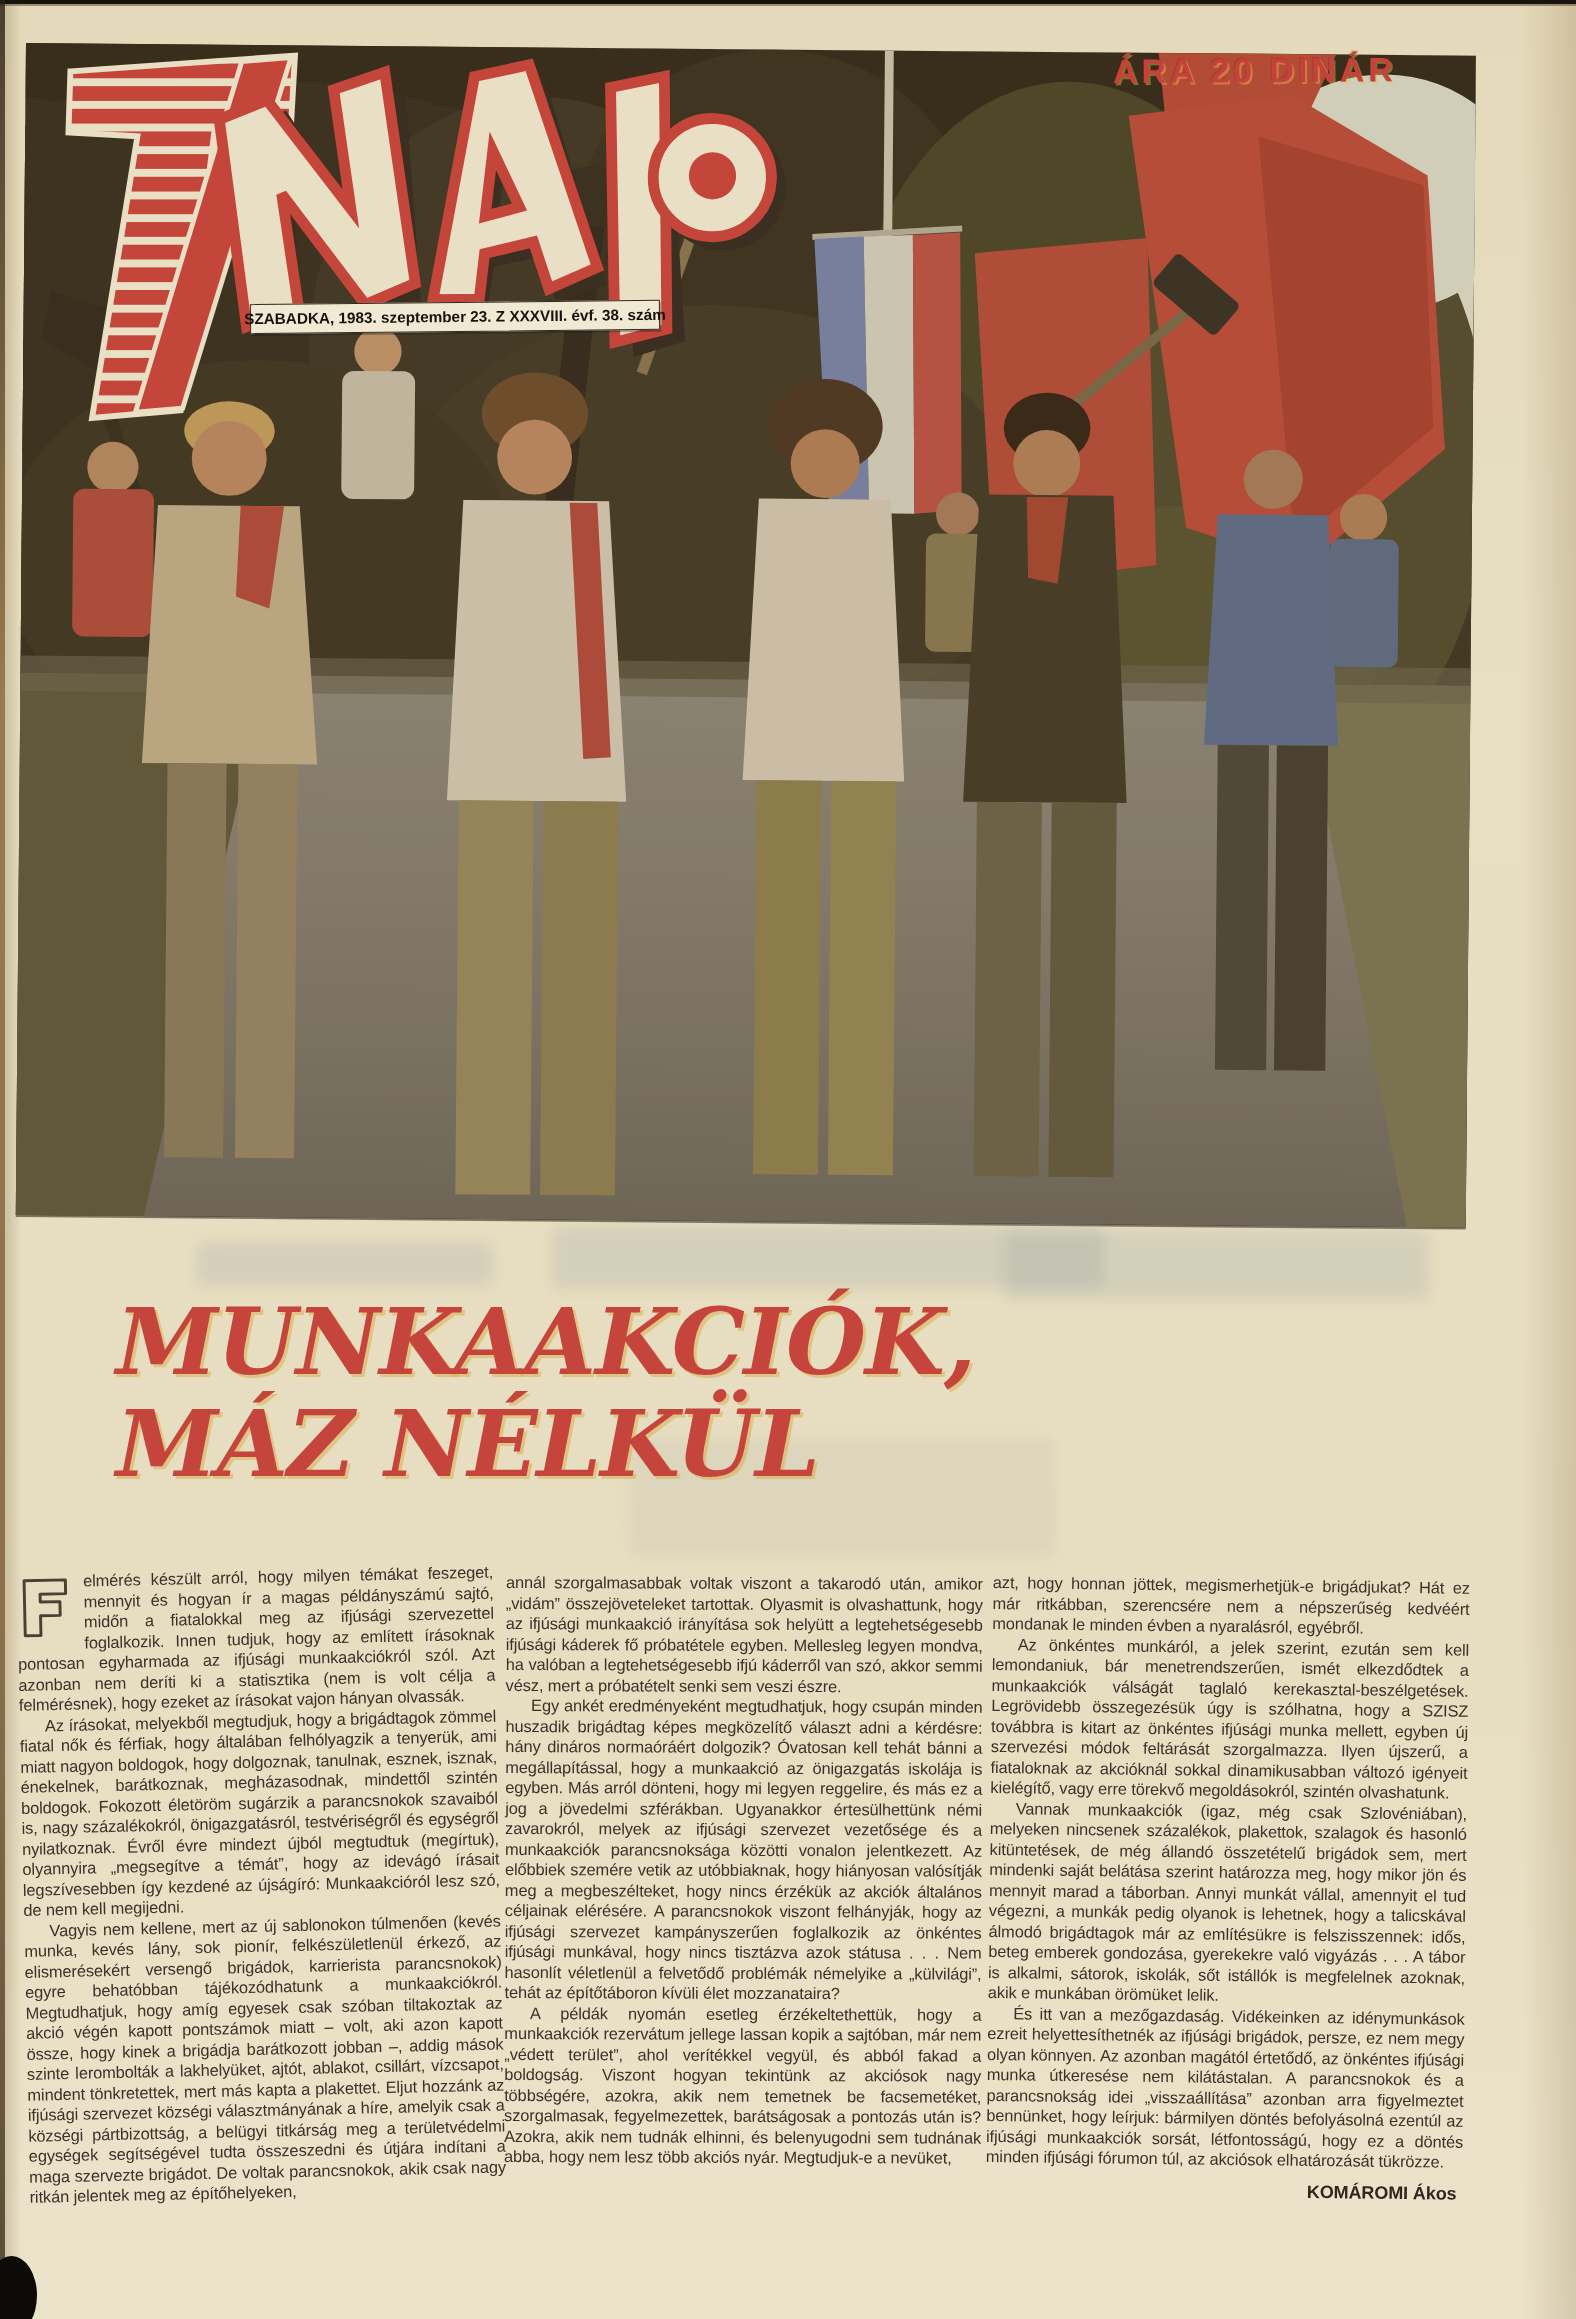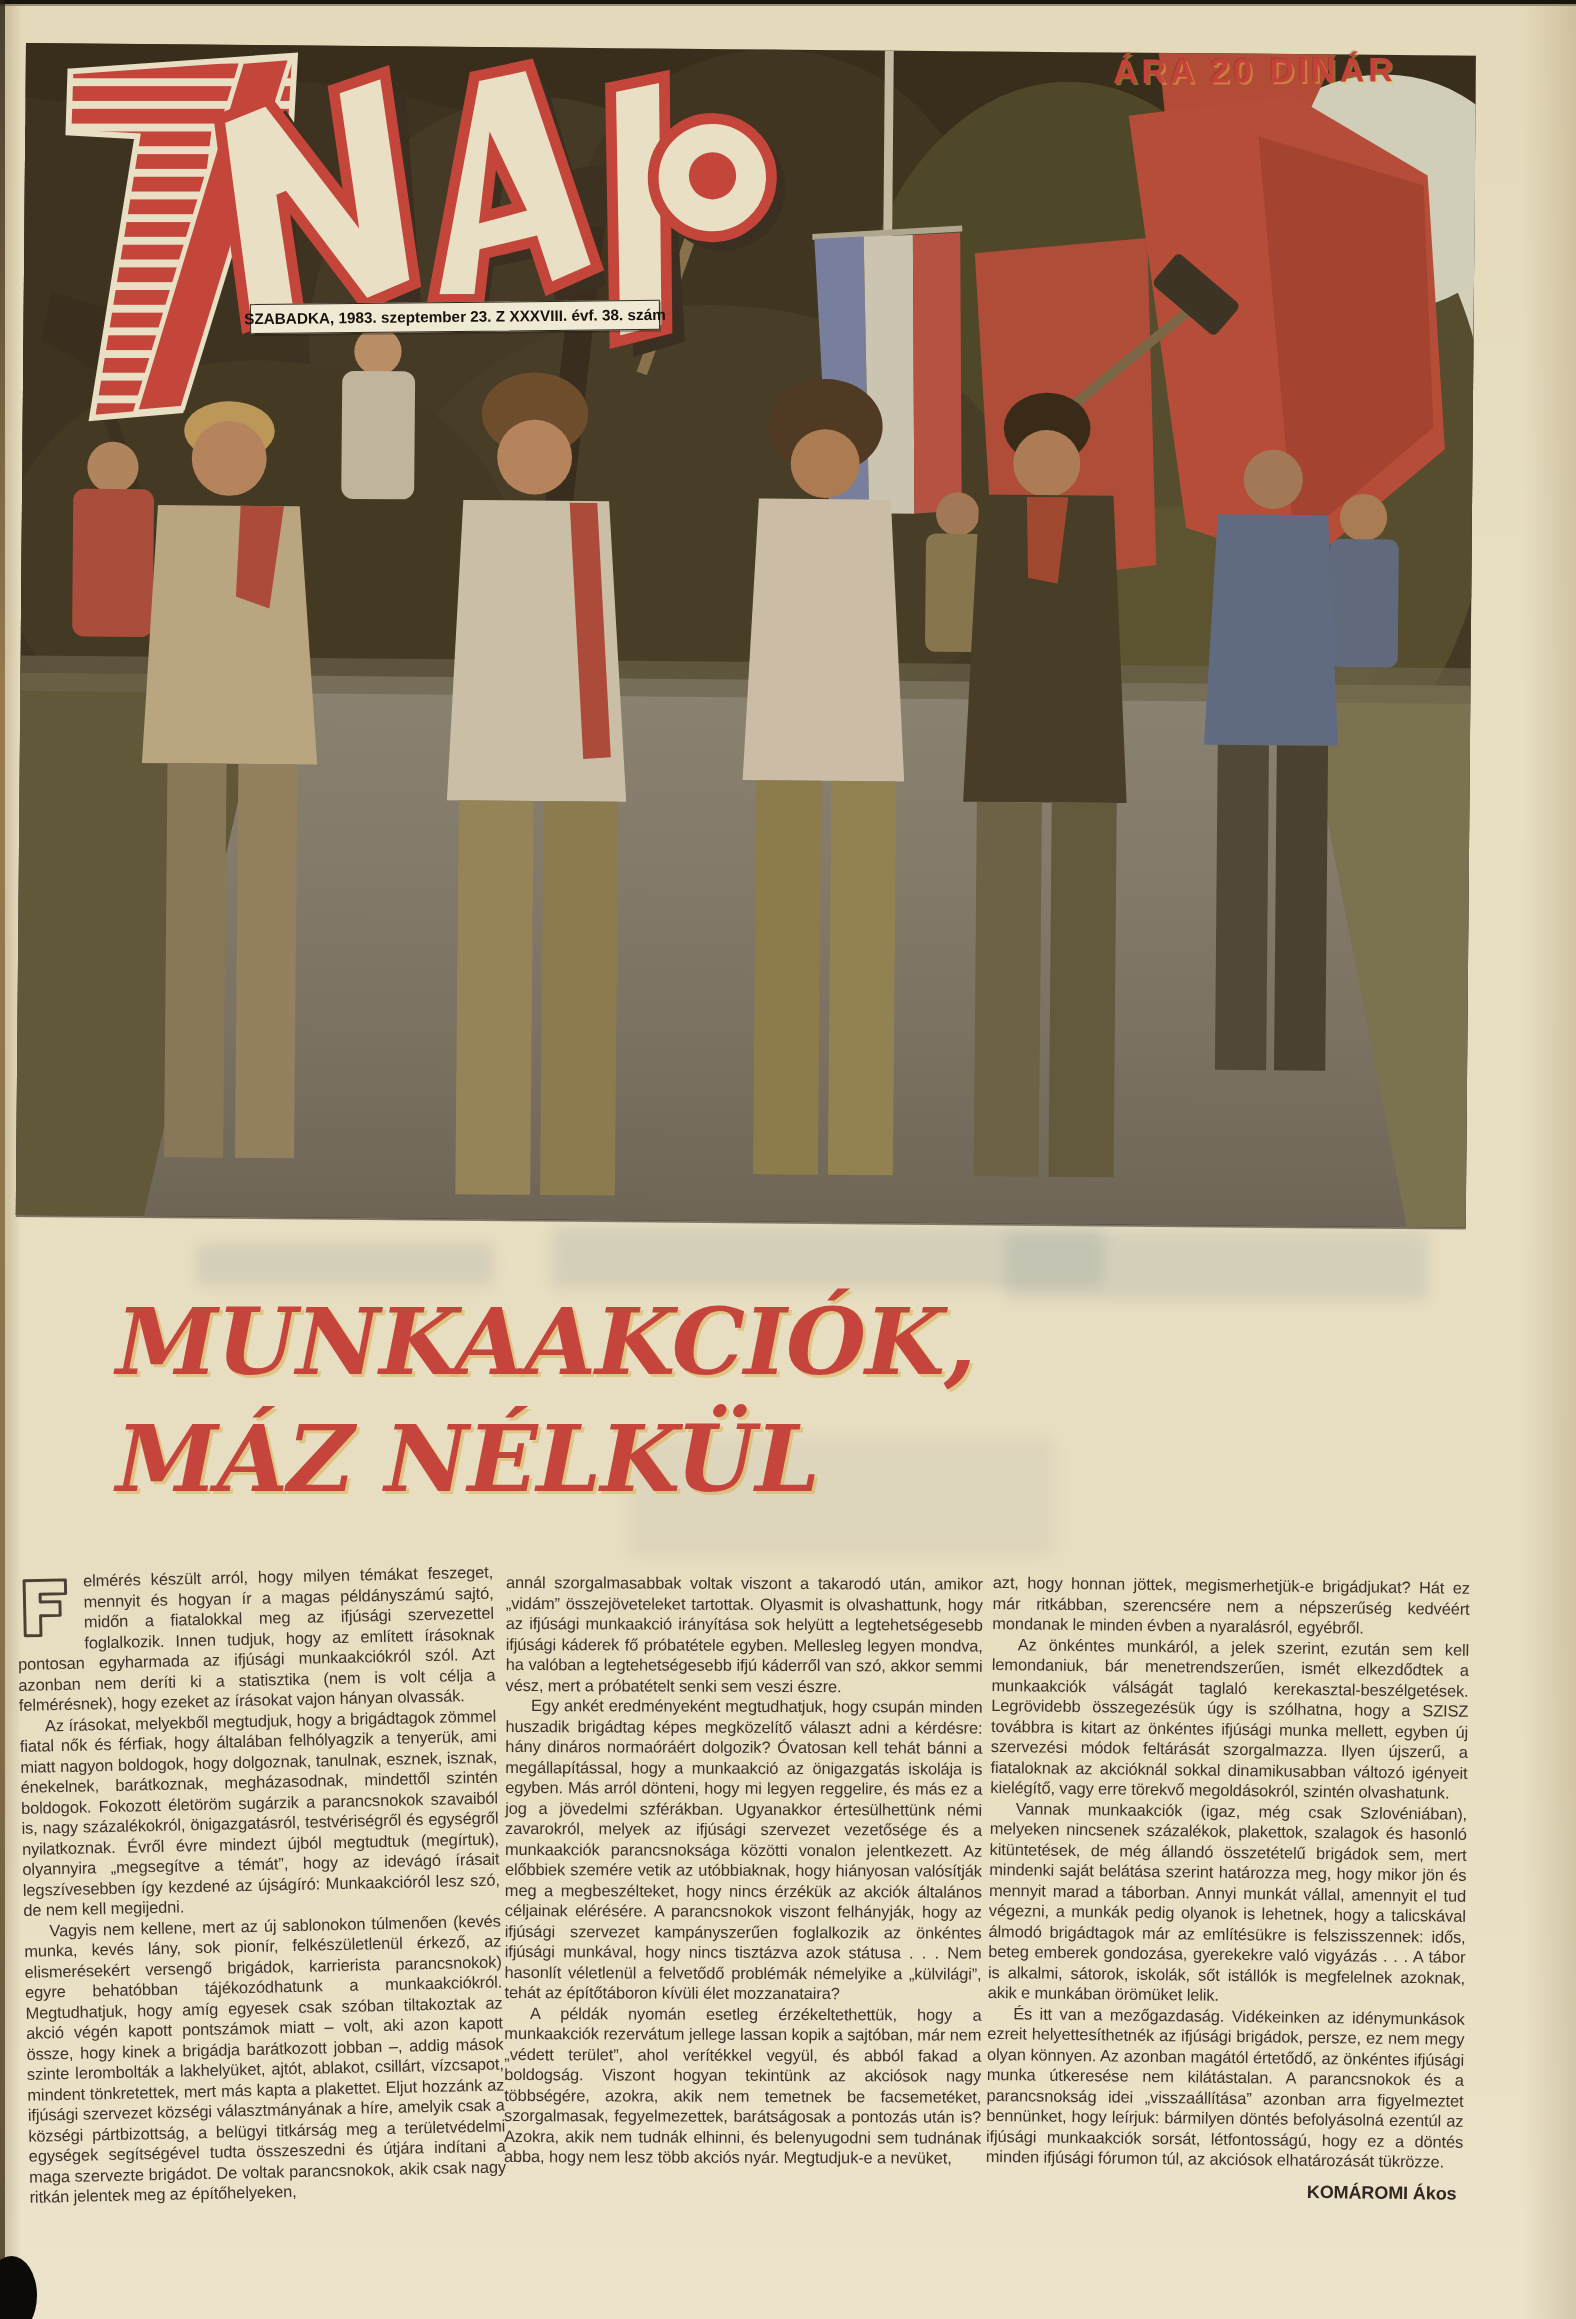--- a/index.html
+++ b/index.html
@@ -53,21 +53,21 @@
 
   
   .headline{
     position:absolute;left:116px;top:1296px;width:879px;z-index:5;
     font-family:"DejaVu Serif","Liberation Serif",serif;
     font-style:italic;font-weight:bold;color:#c5453c;
     text-shadow:3px 3px 0 rgba(216,176,80,.55);
     line-height:1.0;
   }
   .headline .l1{font-size:92px;letter-spacing:-1px;white-space:nowrap;}
-  .headline .l2{font-size:92px;letter-spacing:-1px;margin-top:25px;white-space:nowrap;}
+  .headline .l2{font-size:92px;letter-spacing:-1px;margin-top:10px;white-space:nowrap;}
 
   
   .col{
     position:absolute;top:1572px;width:477px;
     font-size:16.4px;line-height:20.5px;letter-spacing:-0.1px;
     text-align:justify;color:#3a322a;
   }
   .col p{margin:0;}
   .col p.indent{text-indent:25.6px;}
   .c1{left:15.8px;transform:rotate(-1.25deg);transform-origin:top left;}

